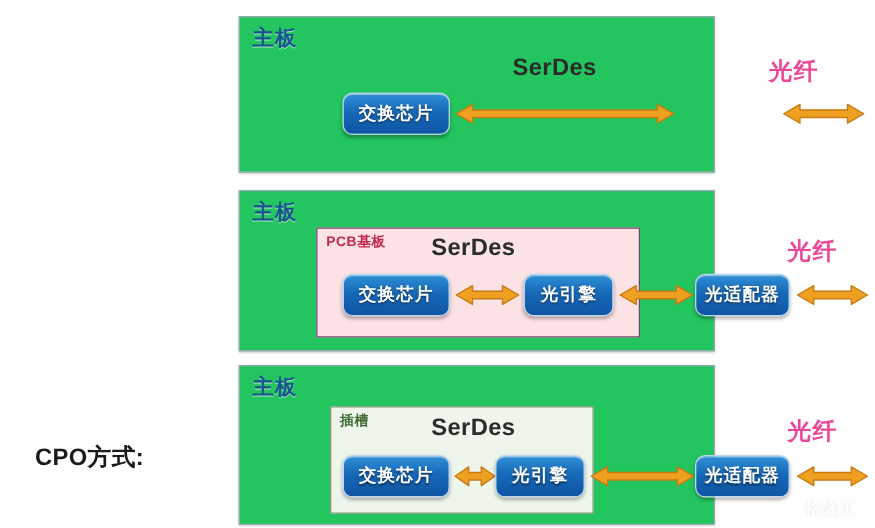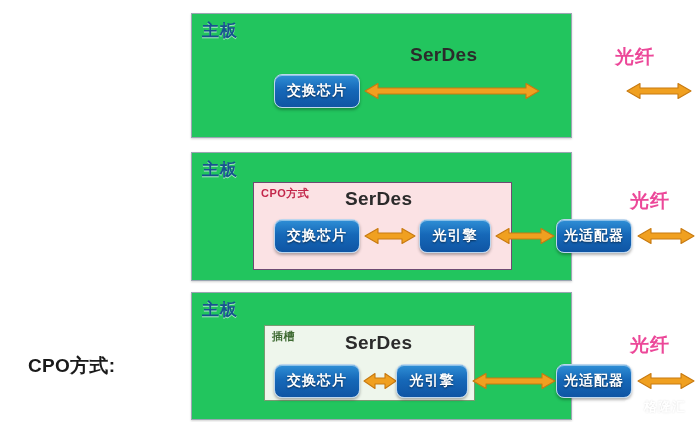--- a/index.html
+++ b/index.html
@@ -168,21 +168,21 @@
       <path d="M1 9 L14 1.5 L14 6 L52 6 L52 1.5 L65 9 L52 16.5 L52 12 L14 12 L14 16.5 Z" fill="#f0a020" stroke="#c87a10" stroke-width="1.1" stroke-linejoin="round"></path>
     </svg>
   </div>
 
 
   <div class="board" style="left:191px;top:152px;width:381px;height:129px;">
     <div class="board-title">主板</div>
   </div>
 
   <div class="subboard pcb" style="left:253px;top:182px;width:259px;height:88px;">
-    <div class="sub-title pcb-t">CPO方式</div>
+    <div class="sub-title pcb-t">PCB基板</div>
   </div>
 
   <div class="serdes" style="left:345px;top:188px;">SerDes</div>
 
   <div class="chip" style="left:274px;top:219px;width:86px;height:34px;">交换芯片</div>
 
   <div class="arrow" style="left:364px;top:227px;width:52px;height:18px;">
     <svg viewBox="0 0 52 18" preserveAspectRatio="none">
       <path d="M1 9 L14 1.5 L14 6 L38 6 L38 1.5 L51 9 L38 16.5 L38 12 L14 12 L14 16.5 Z" fill="#f0a020" stroke="#c87a10" stroke-width="1.1" stroke-linejoin="round"></path>
     </svg>
@@ -205,21 +205,21 @@
       <path d="M1 9 L14 1.5 L14 6 L44 6 L44 1.5 L57 9 L44 16.5 L44 12 L14 12 L14 16.5 Z" fill="#f0a020" stroke="#c87a10" stroke-width="1.1" stroke-linejoin="round"></path>
     </svg>
   </div>
 
   <div class="row-label" style="left:28px;top:353px;">CPO方式:</div>
 
   <div class="board" style="left:191px;top:292px;width:381px;height:128px;">
     <div class="board-title">主板</div>
   </div>
 
-  <div class="subboard slot" style="left:264px;top:325px;width:211px;height:76px;">
+  <div class="subboard slot" style="left:264px;top:325px;width:211px;height:86px;">
     <div class="sub-title slot-t">插槽</div>
   </div>
 
   <div class="serdes" style="left:345px;top:332px;">SerDes</div>
 
   <div class="chip" style="left:274px;top:364px;width:86px;height:34px;">交换芯片</div>
 
   <div class="arrow" style="left:363px;top:372px;width:34px;height:18px;">
     <svg viewBox="0 0 34 18" preserveAspectRatio="none">
       <path d="M1 9 L12 1.5 L12 6 L22 6 L22 1.5 L33 9 L22 16.5 L22 12 L12 12 L12 16.5 Z" fill="#f0a020" stroke="#c87a10" stroke-width="1.1" stroke-linejoin="round"></path>

